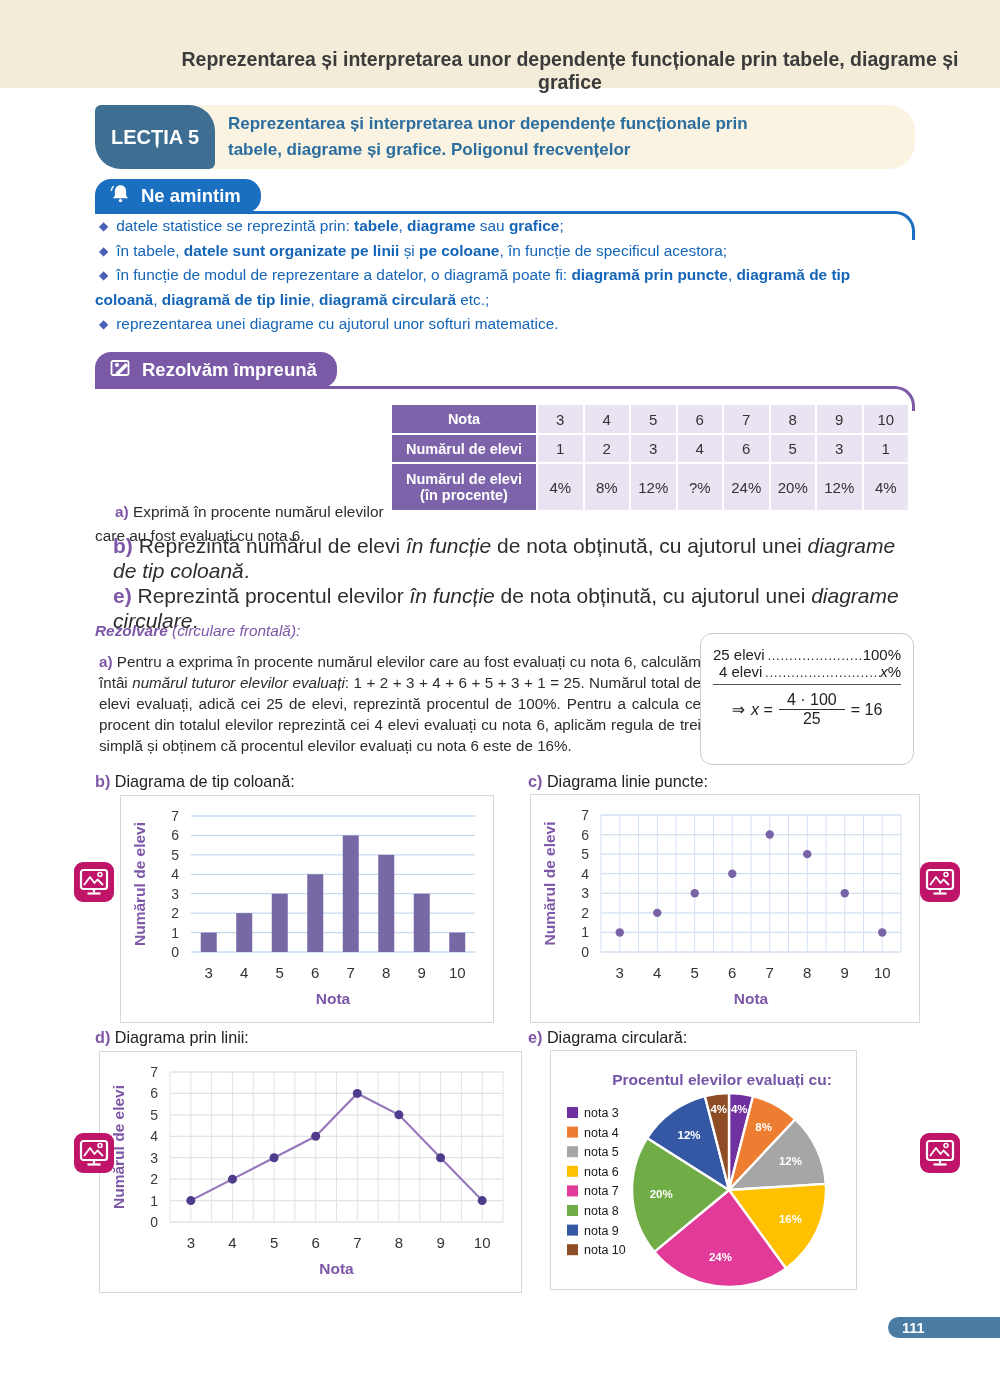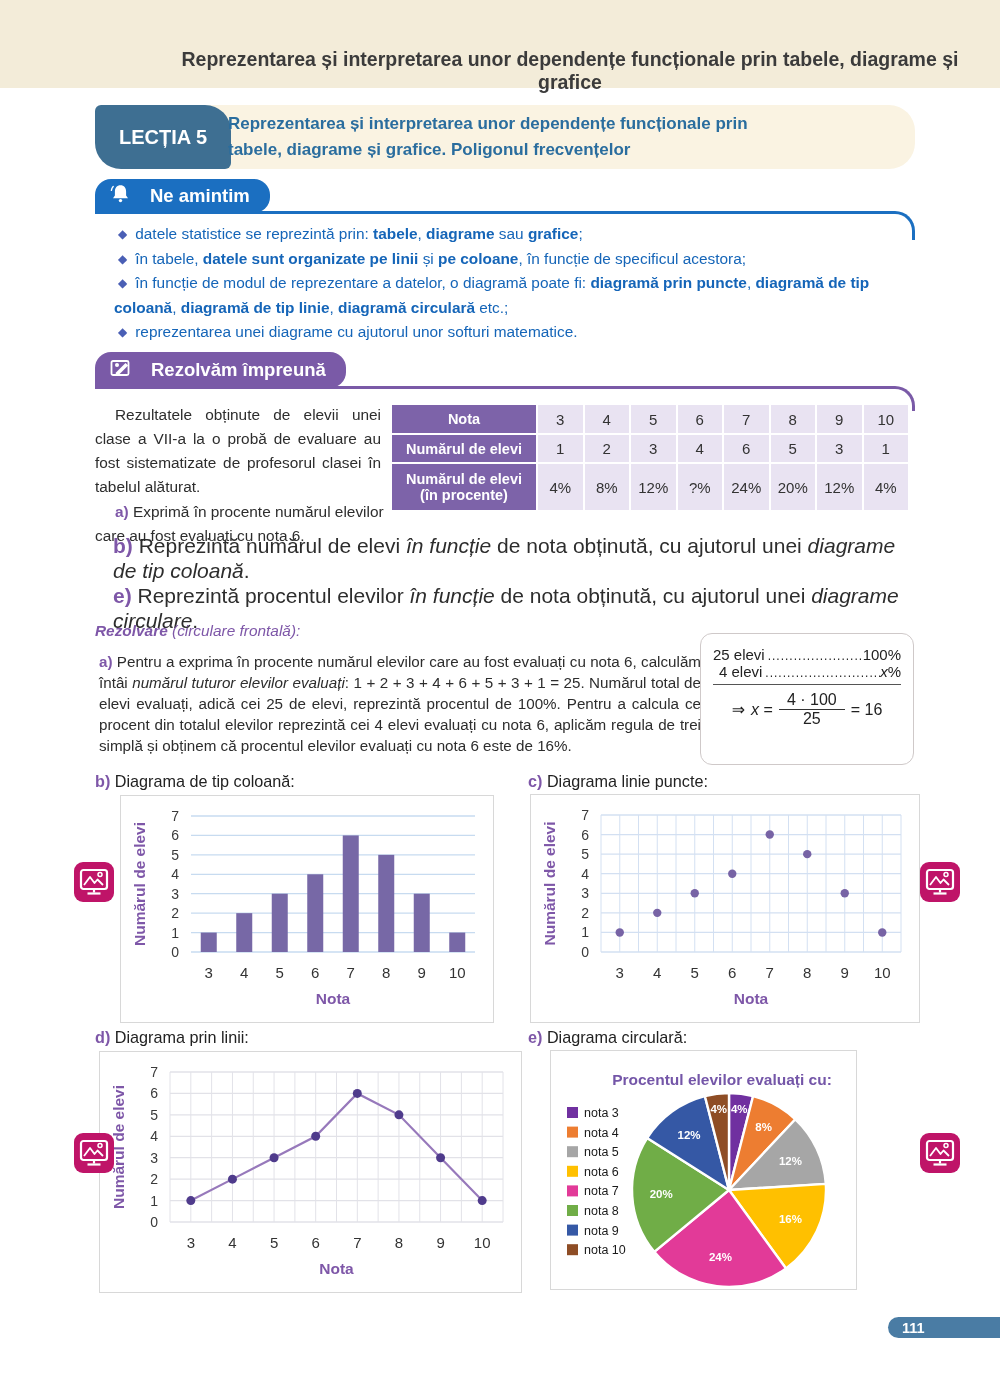--- a/index.html
+++ b/index.html
@@ -5,37 +5,37 @@
   html,body{margin:0;padding:0;background:#ffffff;}
   .page{position:relative;width:1000px;height:1373px;background:#fff;overflow:hidden;
         font-family:"Liberation Sans",sans-serif;color:#2d2d2d;}
   
   .top-strip{position:absolute;left:0;top:0;width:1000px;height:88px;background:var(--cream);}
   .running-title{position:absolute;left:160px;right:20px;top:48px;text-align:center;
         font-size:19.5px;font-weight:bold;color:#3b3b3b;}
   
   .lesson-panel{position:absolute;left:150px;top:105px;width:765px;height:64px;
         background:var(--panel_cream);border-radius:14px 26px 26px 14px;}
-  .lesson-badge{position:absolute;left:95px;top:105px;width:136px;height:64px;
+  .lesson-badge{position:absolute;left:95px;top:105px;width:120px;height:64px;
         background:var(--steel_blue);border-radius:6px 26px 6px 26px;color:#fff;
         font-size:20px;font-weight:bold;display:flex;align-items:center;justify-content:center;}
   .lesson-title{position:absolute;left:228px;top:111px;width:690px;font-size:17px;
         font-weight:bold;color:var(--title_blue);line-height:26px;}
   
-  .tab{position:absolute;display:flex;align-items:center;gap:18px;color:#fff;
+  .tab{position:absolute;display:flex;align-items:center;gap:9px;color:#fff;
         font-size:18.5px;font-weight:bold;padding:0 20px 0 14px;border-radius:16px 16px 16px 0;}
   .tab-remember{left:95px;top:179px;height:34px;background:var(--accent_blue);}
   .tab-solve{left:95px;top:352px;height:36px;background:var(--purple);}
   .rule{position:absolute;left:95px;right:85px;height:26px;
         border-top:3px solid;border-right:3px solid;border-radius:0 20px 0 0;}
   .rule-blue{top:211px;border-color:var(--accent_blue);}
   .rule-purple{top:386px;border-color:var(--purple);height:22px;}
   
-  .bullets{position:absolute;left:95px;top:222px;width:820px;font-size:15.4px;
-        line-height:24.5px;color:var(--blue_text);margin-left:19px;}
+  .bullets{position:absolute;left:95px;top:214px;width:820px;font-size:15.4px;
+        line-height:24.5px;color:var(--blue_text);}
   .bullets .item{margin:0;}
   .diamond{color:#4a5fb5;font-size:12px;padding:0 8px 0 4px;vertical-align:1px;}
   .b{font-weight:bold;} .i{font-style:italic;}
   .letter{color:var(--purple_letter);font-weight:bold;}
   .pbi{color:var(--purple_letter);font-weight:bold;font-style:italic;}
   .pi{color:var(--purple_letter);font-style:italic;}
   
   .intro{position:absolute;left:95px;top:403px;width:286px;font-size:15.4px;line-height:24px;
         text-align:justify;margin:0;}
   .intro .first{display:inline-block;width:20px;}
@@ -120,21 +120,20 @@
     <span>
       <svg width="24" height="24" viewBox="0 0 24 24">
         <rect x="2.5" y="5" width="17" height="14" rx="1.5" fill="none" stroke="#fff" stroke-width="1.8"></rect>
         <path d="M7 16.5l9.5-9.5 2.6 2.6-9.5 9.5-3.4.8z" fill="#fff"></path>
         <circle cx="8" cy="9" r="2" fill="#fff"></circle>
       </svg>
     </span>
     <span>Rezolvăm împreună</span>
   </div>
 
-  <p class="intro"><span class="first"></span><span><span>Rezultatele obținute de elevii unei clase a VII-a la o probă de evaluare au fost sistematizate de profesorul clasei în tabelul alăturat.</span></span></p>
   <p class="task-a"><span class="ind"></span><span><span class="letter">a) </span><span>Exprimă în procente numărul elevilor care au fost evaluați cu nota 6.</span></span></p>
 
   <div class="freq-table" id="freq-table">
       <div class="th">
         <div>Nota</div>
       </div>
       <div class="td">3</div>
       <div class="td">4</div>
       <div class="td">5</div>
       <div class="td">6</div>

